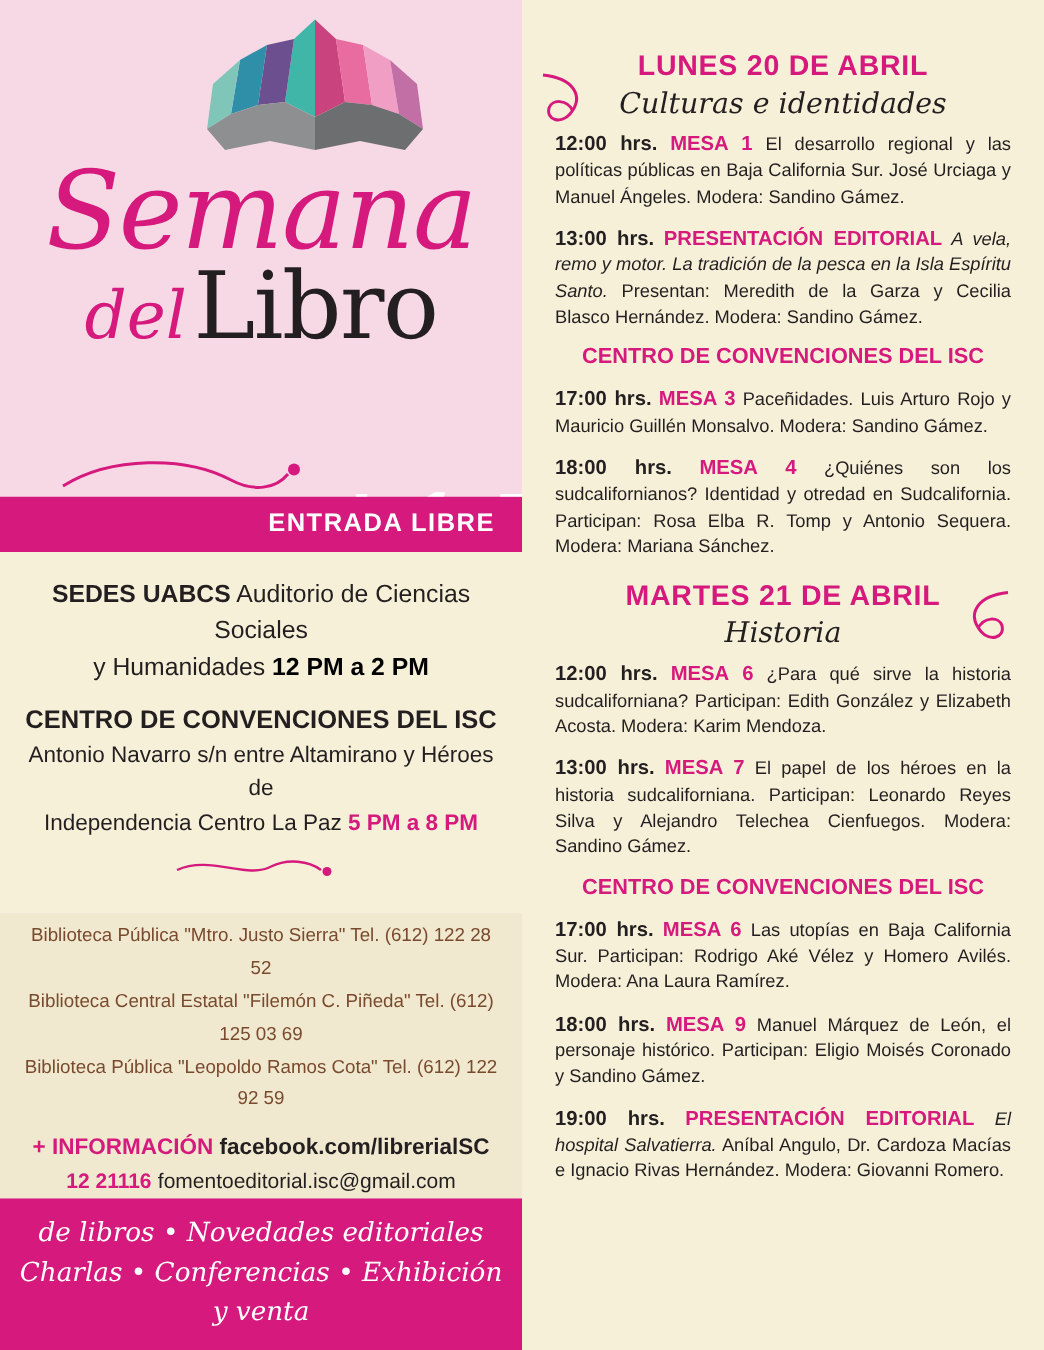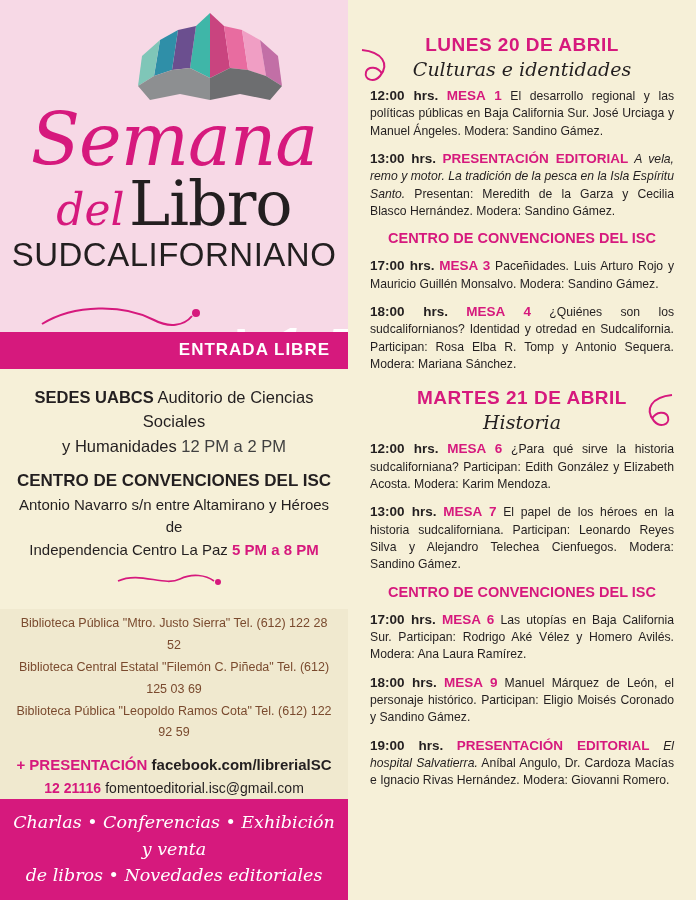--- a/index.html
+++ b/index.html
@@ -98,21 +98,21 @@
     background: #f6f0d8;
     padding: 16px 16px 10px 16px;
     text-align: center;
     color: #231f20;
   }
   .sede-line {
     font-size: 16.5px;
     line-height: 1.5;
   }
   .sede-line b { font-weight: bold; }
-  .sede-line .pink { color: #404040; font-weight: normal; }
+  .sede-line .pink { color: #000000; font-weight: bold; }
   .sede-block { margin-bottom: 10px; }
   .sede-block2 { margin-top: 6px; }
   .cc-title {
     font-size: 17px;
     font-weight: bold;
     color: #231f20;
     line-height: 1.45;
   }
   .cc-sub {
     font-size: 15px;
@@ -221,21 +221,20 @@
         <polygon points="18,78 34,68 52,62 70,60 90,70 90,92 60,86 30,92" fill="#8d8f91"></polygon>
         <polygon points="162,78 146,68 128,62 110,60 90,70 90,92 120,86 150,92" fill="#6d6e70"></polygon>
       </svg>
 
       <div class="logo-block">
         <div class="semana">Semana</div>
         <div class="del-libro">
           <span class="del">del</span>
           <span class="libro">Libro</span>
         </div>
-        <div class="sudcal">SUDCALIFORNIANO</div>
       </div>
 
       <svg class="swirl" style="top:300px;left:34px;width:180px;height:40px" viewBox="0 0 180 40">
         <path d="M8 24 C40 4, 90 4, 120 20 C135 28, 150 26, 158 16" stroke="#d6197d" stroke-width="2" fill="none"></path>
         <circle cx="162" cy="13" r="4" fill="#d6197d"></circle>
       </svg>
 
       <div class="year">'15</div>
 
     </div>
@@ -270,33 +269,33 @@
     </div>
 
     <div class="left-bottom">
       <div class="libs">
         <div>Biblioteca Pública "Mtro. Justo Sierra" Tel. (612) 122 28 52</div>
         <div>Biblioteca Central Estatal "Filemón C. Piñeda" Tel. (612) 125 03 69</div>
         <div>Biblioteca Pública "Leopoldo Ramos Cota" Tel. (612) 122 92 59</div>
       </div>
       <div class="info">
         <div>
-          <span>+ PRESENTACIÓN</span>
+          <span>+ INFORMACIÓN</span>
           <span class="dark">facebook.com/librerialSC</span>
         </div>
         <div>
           <span class="num">12 21116</span>
           <span class="mail">fomentoeditorial.isc@gmail.com</span>
         </div>
       </div>
     </div>
 
     <div class="charlas">
+      <div>de libros • Novedades editoriales</div>
       <div>Charlas • Conferencias • Exhibición y venta</div>
-      <div>de libros • Novedades editoriales</div>
     </div>
   </div>
 
   <div class="right">
 
     <div class="day-head">
       <svg class="swirl" style="top:10px;left:-14px;width:44px;height:44px" viewBox="0 0 44 44">
         <path d="M6 6 C26 8, 34 20, 24 32 C18 39, 8 36, 10 28 C12 22, 22 22, 26 30" stroke="#d6197d" stroke-width="2" fill="none"></path>
       </svg>
       <div class="day-title">LUNES 20 DE ABRIL</div>

